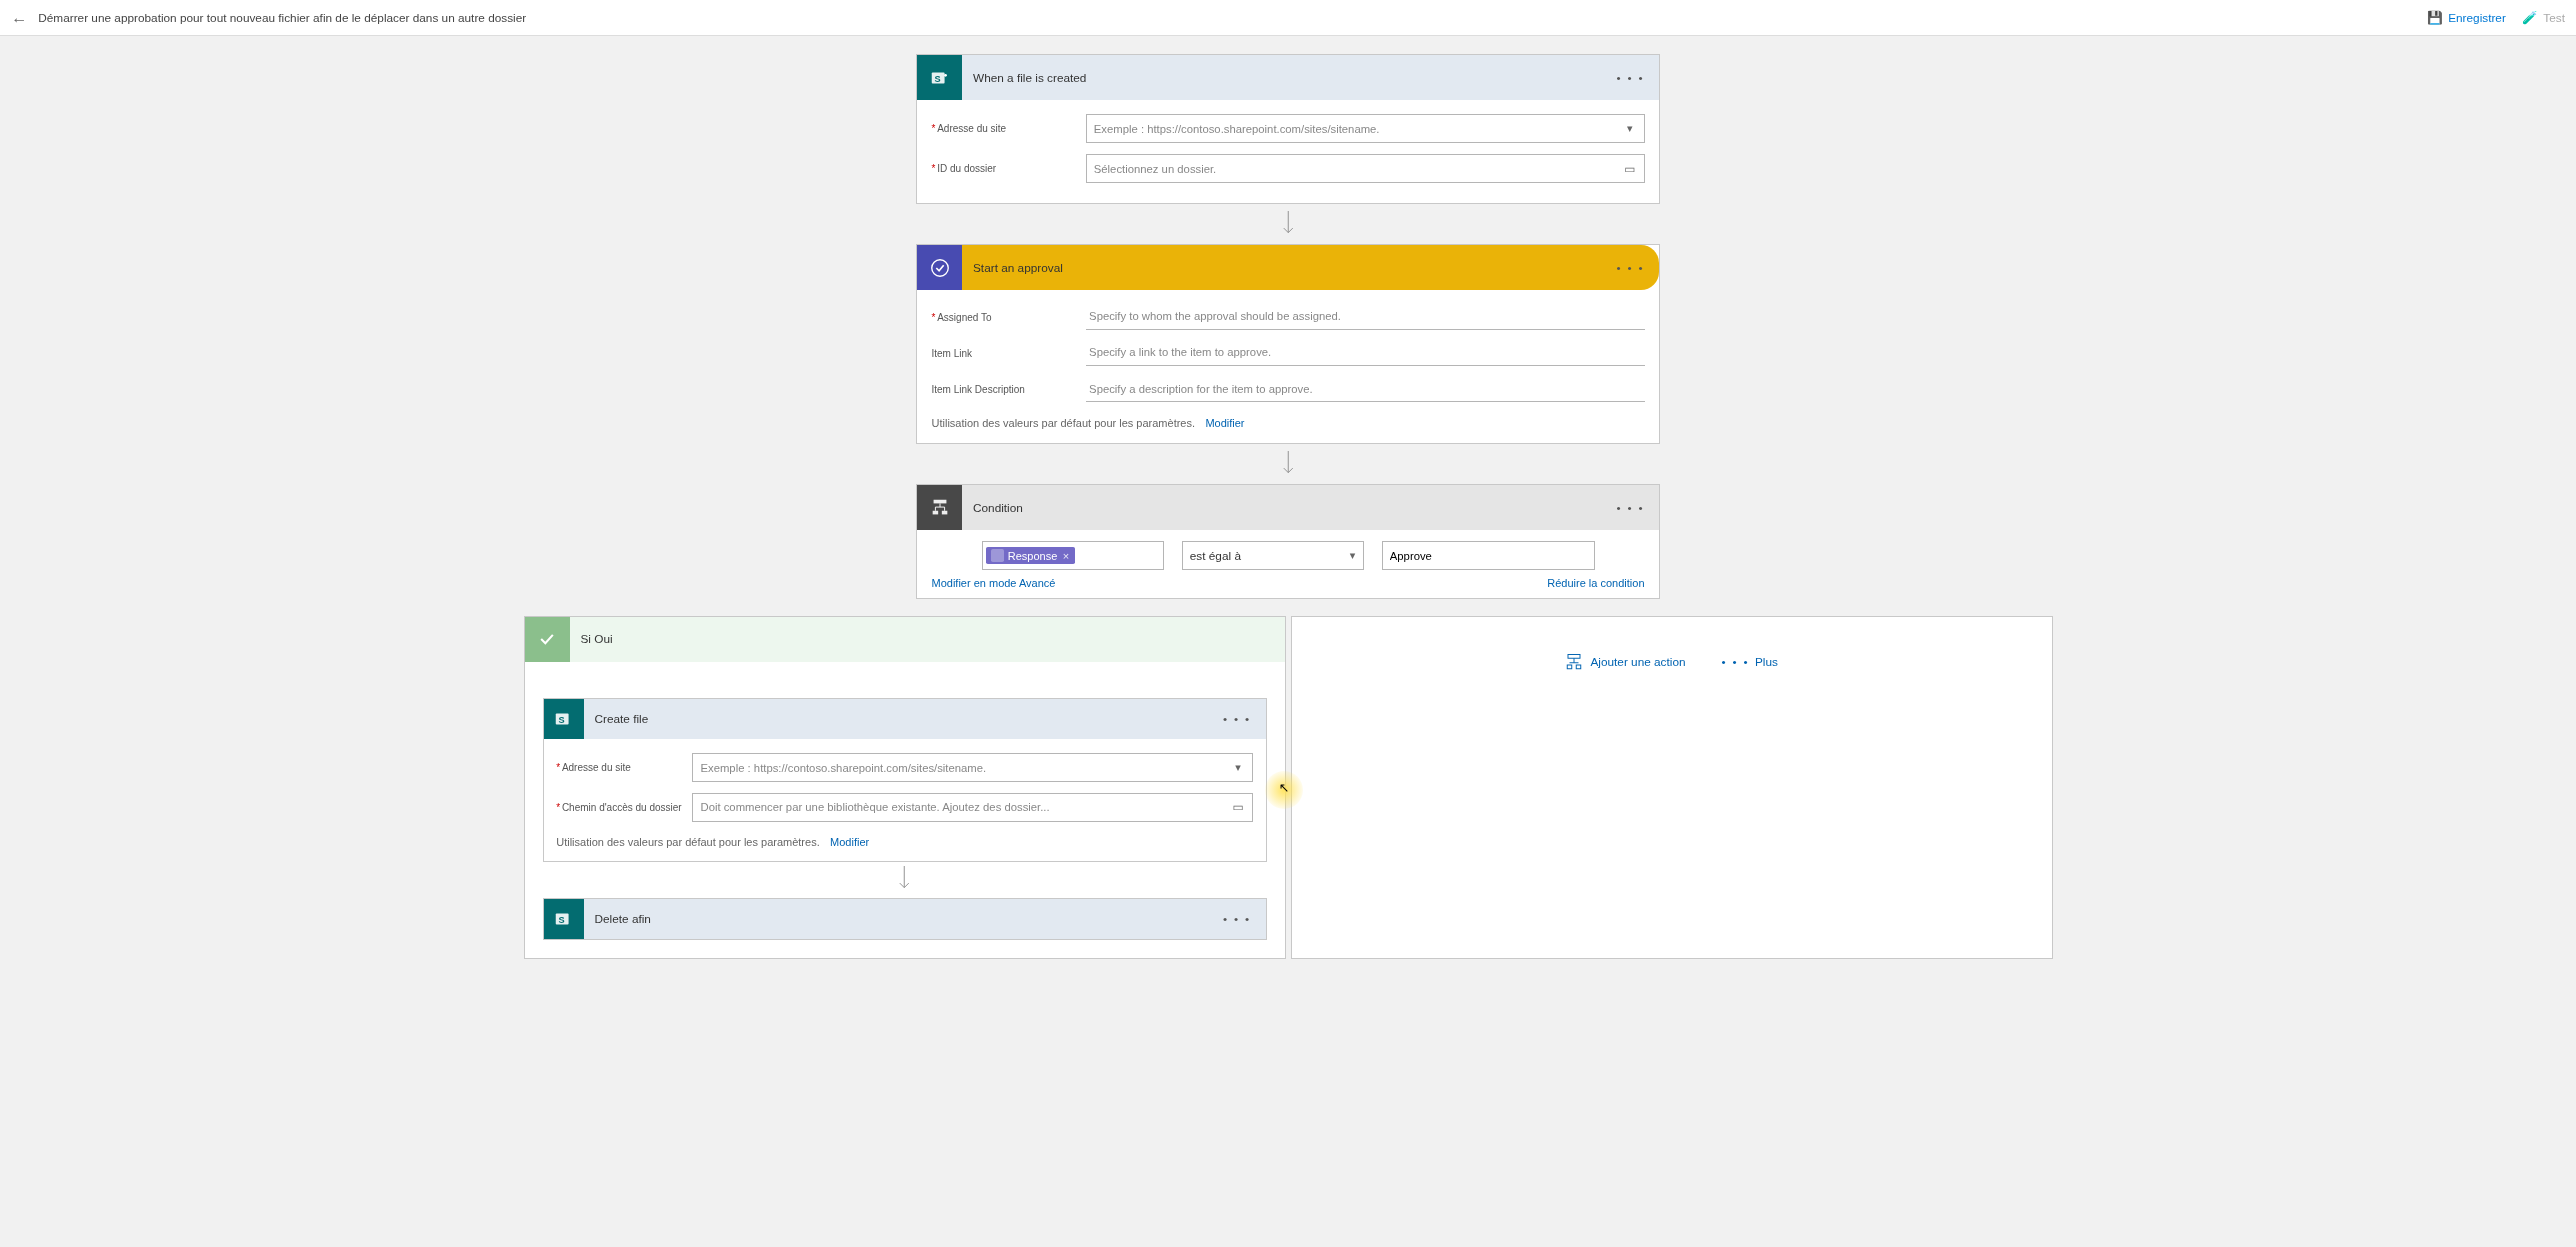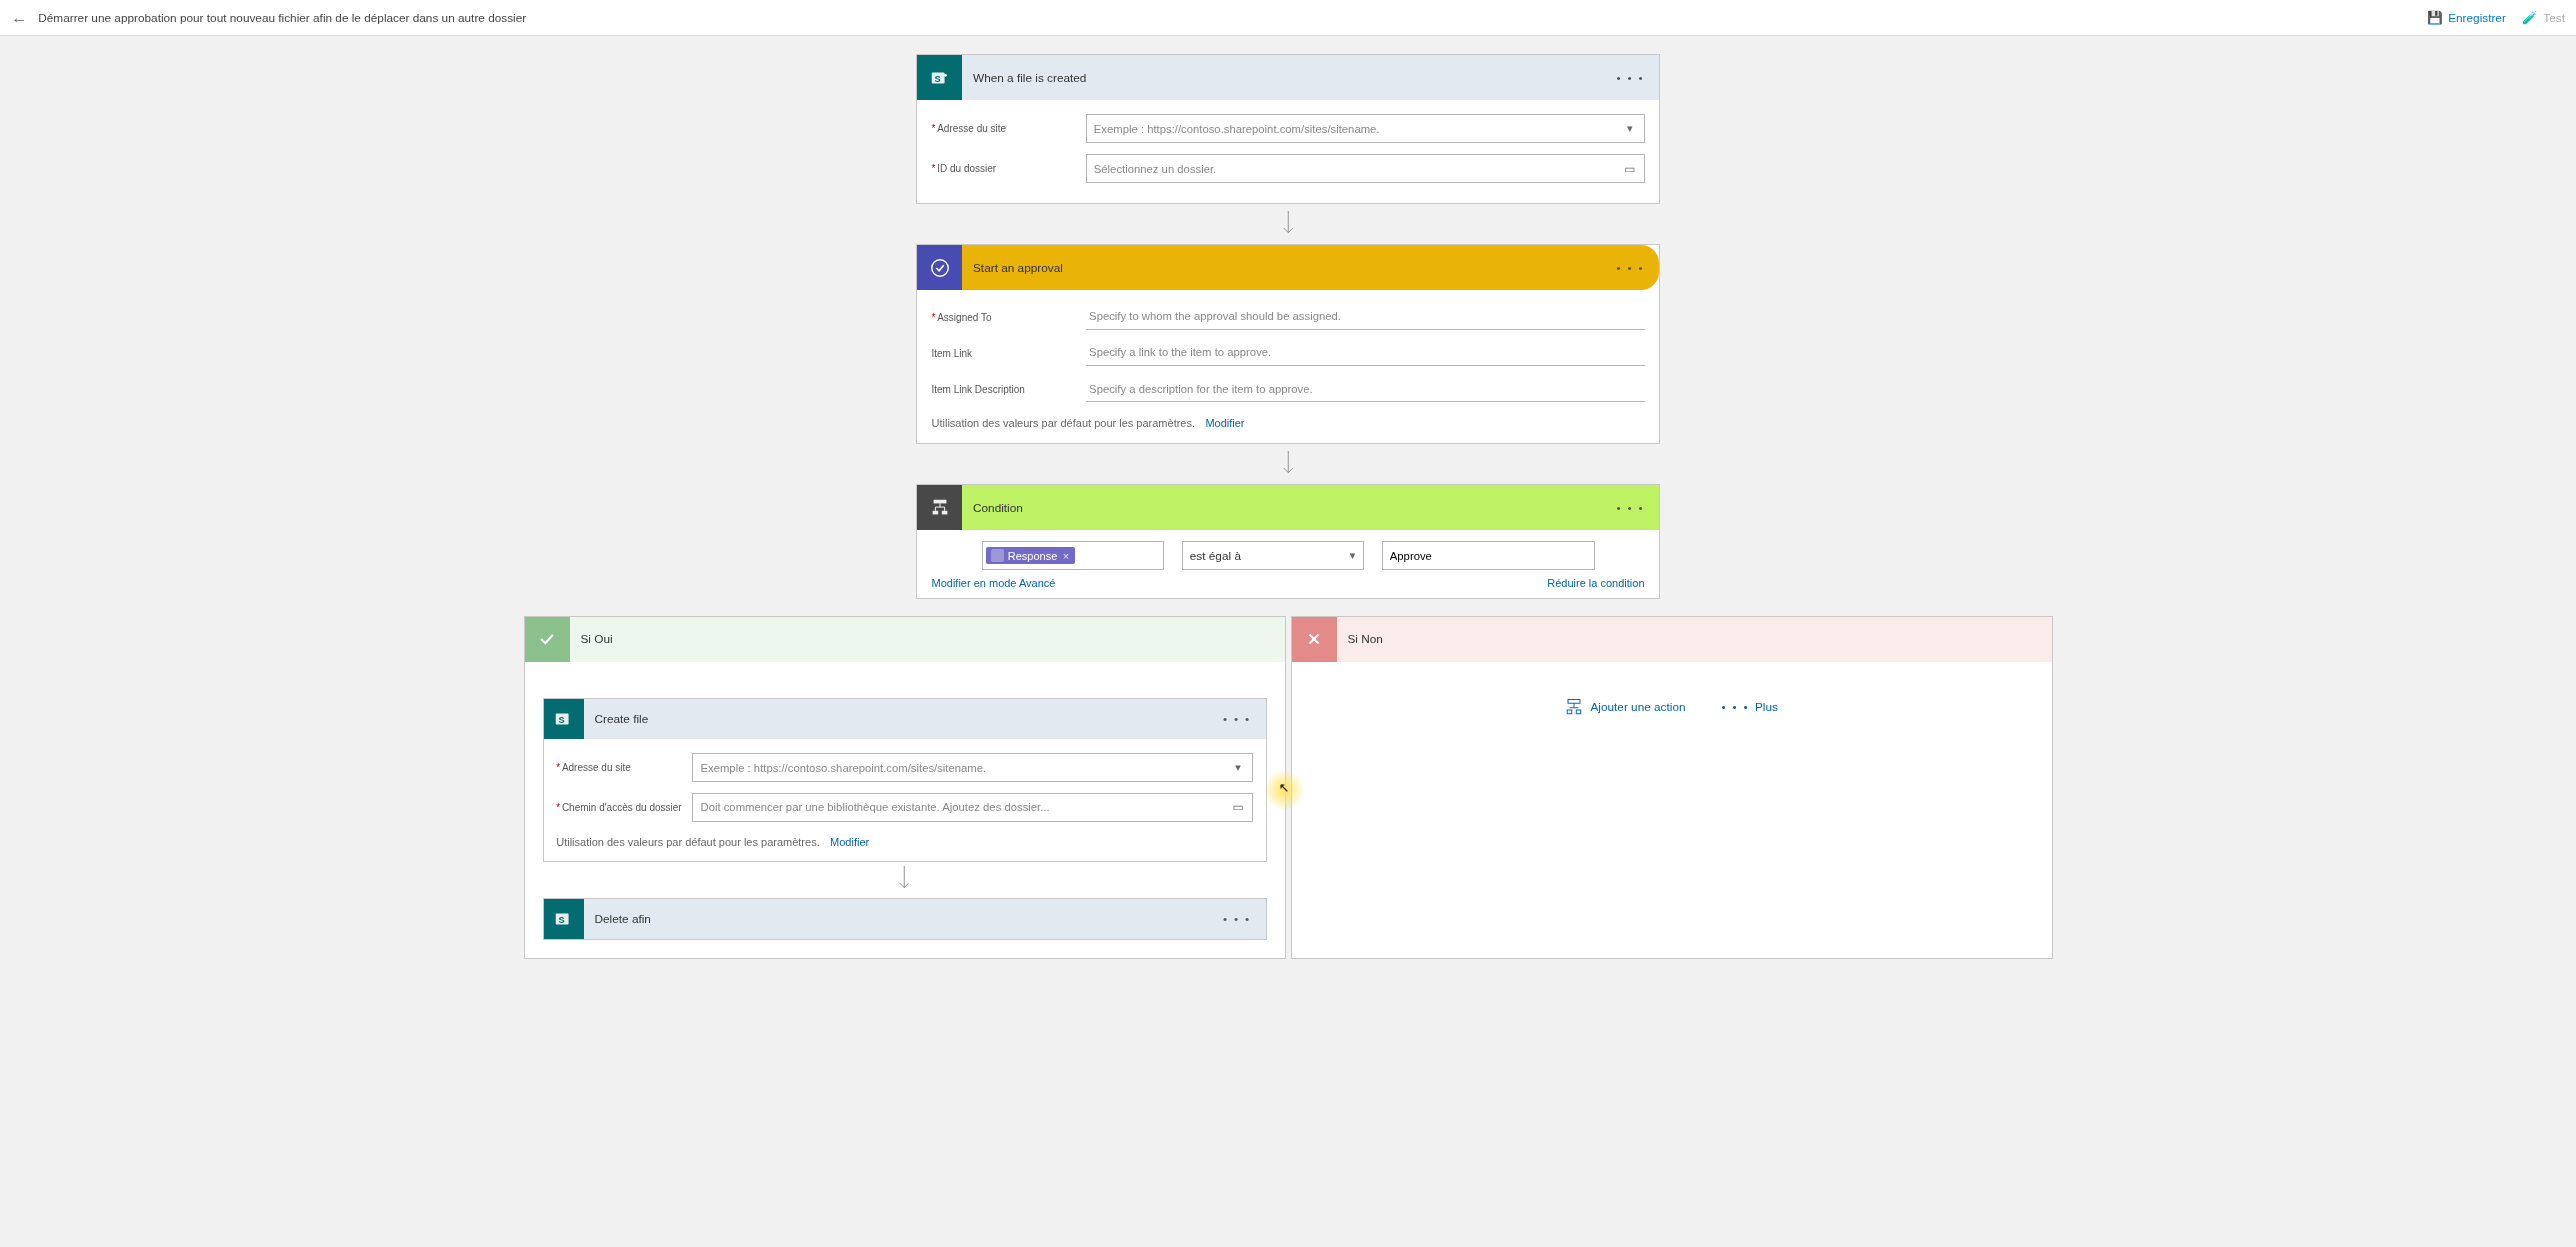--- a/index.html
+++ b/index.html
@@ -15,21 +15,21 @@
 
 .canvas-area { display:flex; flex-direction:column; align-items:center; padding: 18px 0 0 0; }
 
 .card { background:#fff; border:0.9px solid #c8c8c8; width: 744px; margin-bottom:0; }
 .card-header { display:flex; align-items:center; height:45px; padding: 0 12.7px 0 0; position:relative; }
 .card-header .icon-box { width:45px; height:45px; display:flex; align-items:center; justify-content:center; color:#fff; flex-shrink:0; }
 .card-header .title { margin-left: 11px; color:#333; }
 .card-header .menu-dots { margin-left:auto; color:#555; cursor:pointer; letter-spacing:1.8px; padding: 3.6px 1.8px; }
 .header-sp { background: #e2e9f1; }
 .header-approval { background: #eab308; border-radius: 18px; }
-.header-cond { background: #bef264; align-items: center; }
+.header-cond { background: #e5e5e5; align-items: center; }
 
 .ic-sp { background:#036c70; }
 .ic-approval { background:#484bb1; }
 .ic-cond { background:#484848; }
 
 .ic-sp svg, .ic-approval svg, .ic-cond svg { width:22px; height:22px; }
 
 .card-body { padding: 9px 14.5px 14.5px 14.5px; }
 .form-row { display:flex; align-items:center; padding: 5.4px 0; }
 .form-row .label { width: 154px; color:#555; font-size:10px; }
@@ -297,29 +297,20 @@
             </div>
             <span class="title">Delete afin</span>
             <span class="menu-dots">• • •</span>
           </div>
         </div>
 
       </div>
     </div>
 
     <div class="branch" style="position:relative;">
-      <div class="branch-header bh-no-header">
-        <div class="bh-icon bh-no-icon">
-          <svg width="18" height="18" viewBox="0 0 24 24">
-              <line x1="6" y1="6" x2="18" y2="18" stroke="#fff" stroke-width="2.5"></line>
-              <line x1="18" y1="6" x2="6" y2="18" stroke="#fff" stroke-width="2.5"></line>
-            </svg>
-        </div>
-        <span class="bh-title">Si Non</span>
-      </div>
       <div class="no-actions">
         <div class="add-action-btn">
           <svg class="aa-icon" viewBox="0 0 24 24">
               <rect x="4" y="2" width="16" height="5" fill="none" stroke="#0063b1" stroke-width="1.3"></rect>
               <line x1="12" y1="7" x2="12" y2="13" stroke="#0063b1" stroke-width="1.3"></line>
               <line x1="6" y1="13" x2="18" y2="13" stroke="#0063b1" stroke-width="1.3"></line>
               <rect x="3" y="16" width="6" height="5" fill="none" stroke="#0063b1" stroke-width="1.3"></rect>
               <rect x="15" y="16" width="6" height="5" fill="none" stroke="#0063b1" stroke-width="1.3"></rect>
             </svg>
           <span>Ajouter une action</span>

